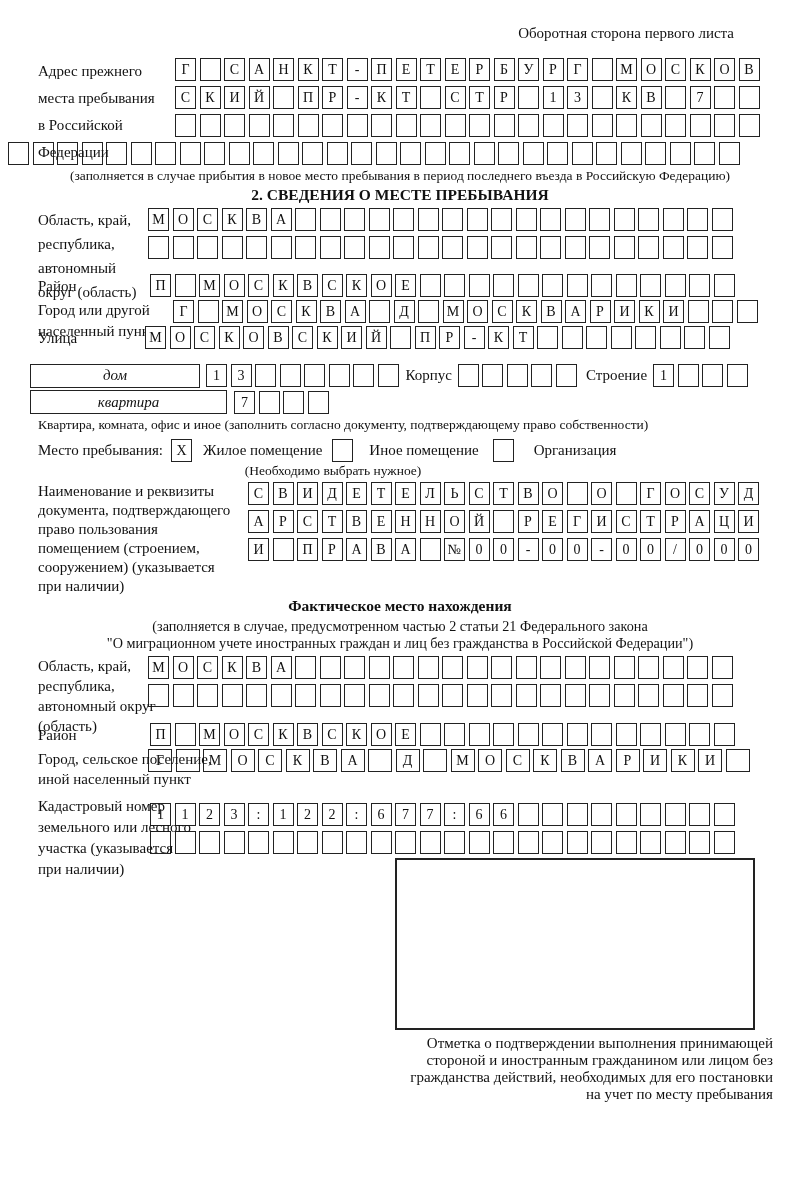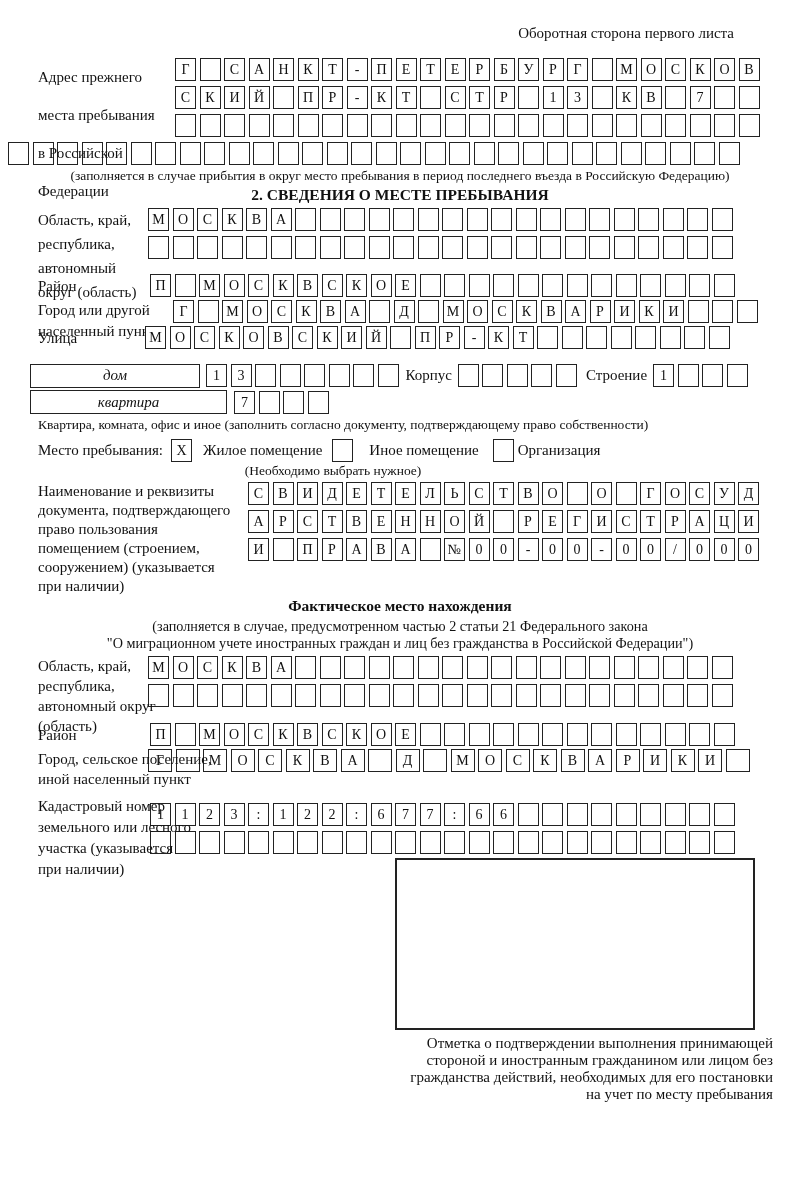--- a/index.html
+++ b/index.html
@@ -5,21 +5,21 @@
   html,body{margin:0;padding:0;background:#fff;}
   .page{
     width:800px;height:1180px;overflow:hidden;position:relative;
     background:#fff;color:#111;
     font-family:"Liberation Serif","DejaVu Serif",serif;
     box-sizing:border-box;padding:25px 8px 0 8px;
   }
   .hdr-note{font-size:15px;text-align:right;padding-right:58px;margin-bottom:16px;}
   .field{position:relative;}
   .flabel{position:absolute;left:30px;top:0;font-size:15px;line-height:20px;white-space:pre-line;}
-  .flabel.lh27{line-height:38px;}
+  .flabel.lh27{line-height:27px;}
   .flabel.lh24{line-height:24px;}
   .flabel.lh19{line-height:19px;}
   .flabel.lh21{line-height:21px;}
   .rows{display:flex;flex-direction:column;}
   .row{display:flex;gap:3.5px;margin-bottom:5px;}
   .row:last-child{margin-bottom:0;}
   .cbox{
     width:19px;height:21px;flex:none;border:1.6px solid #222;
     display:inline-flex;align-items:center;justify-content:center;
     font-size:14px;background:#fff;
@@ -163,21 +163,21 @@
           <span class="cbox"></span>
           <span class="cbox"></span>
           <span class="cbox"></span>
           <span class="cbox"></span>
           <span class="cbox"></span>
           <span class="cbox"></span>
           <span class="cbox"></span>
         </div>
     </div>
   </div>
-  <div class="caption caption-center" style="margin-top:3px;">(заполняется в случае прибытия в округ место пребывания в период последнего въезда в Российскую Федерацию)</div>
+  <div class="caption caption-center" style="margin-top:3px;">(заполняется в случае прибытия в новое место пребывания в период последнего въезда в Российскую Федерацию)</div>
 
   <div class="heading" style="margin-top:2px;">2. СВЕДЕНИЯ О МЕСТЕ ПРЕБЫВАНИЯ</div>
 
   <div class="field" style="margin-top:4px;margin-bottom:15px;">
     <div class="flabel lh24">Область, край,
 республика,
 автономный
 округ (область)</div>
     <div class="rows" style="margin-left:140px;">
       <div class="row">
@@ -372,21 +372,21 @@
   </div>
   <div class="caption caption-left" style="margin-top:3px;">Квартира, комната, офис и иное (заполнить согласно документу, подтверждающему право собственности)</div>
 
   <div class="mesto-row">
     <span class="inline-lbl">Место пребывания:</span>
     <span class="chk" style="margin-left:8px;">X</span>
     <span class="inline-lbl" style="margin-left:11px;">Жилое помещение</span>
     <span class="chk" style="margin-left:10px;"></span>
     <span class="inline-lbl" style="margin-left:16px;">Иное помещение</span>
     <span class="chk" style="margin-left:14px;"></span>
-    <span class="inline-lbl" style="margin-left:4px;">Организация</span>
+    <span class="inline-lbl" style="margin-left:20px;">Организация</span>
   </div>
   <div class="caption" style="margin-left:140px;width:370px;text-align:center;">(Необходимо выбрать нужное)</div>
 
   <div class="field" style="margin-top:3px;">
     <div class="flabel lh19">Наименование и реквизиты
 документа, подтверждающего
 право пользования
 помещением (строением,
 сооружением) (указывается
 при наличии)</div>

